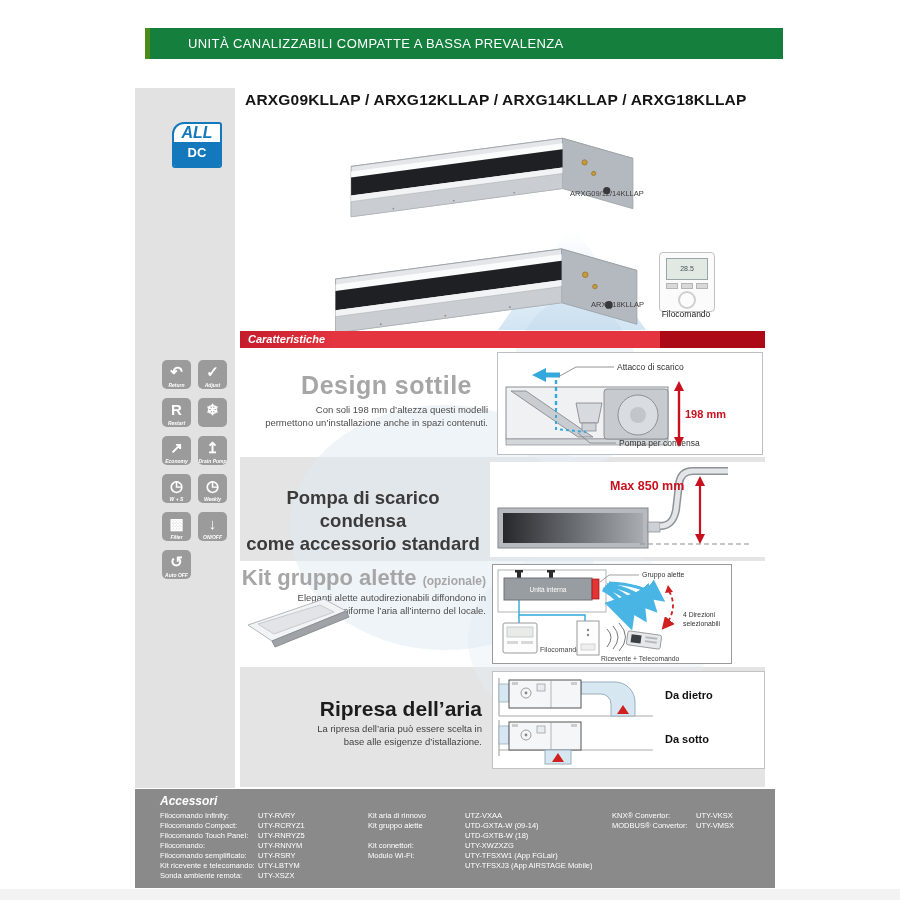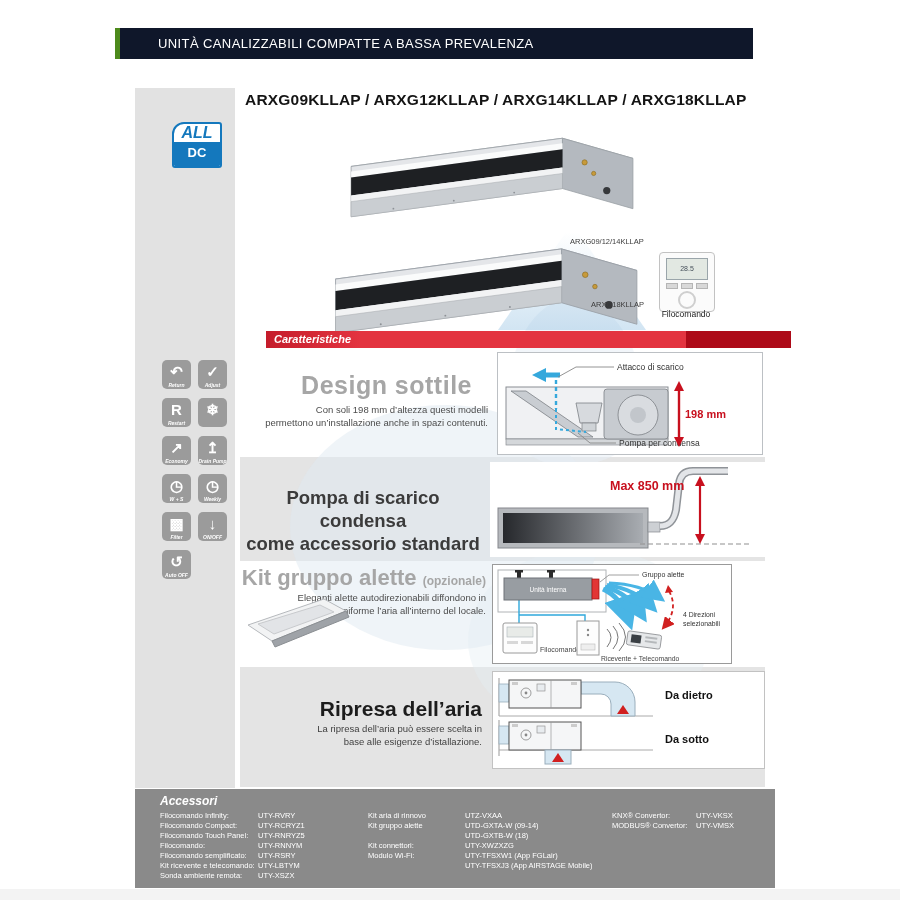--- a/index.html
+++ b/index.html
@@ -1,21 +1,21 @@
 <!DOCTYPE html>
 <html><head>
 <meta charset="utf-8">
 <style>
   html,body{margin:0;padding:0;background:#fff;}
   #page{position:relative;width:900px;height:900px;background:#fff;overflow:hidden;
         font-family:"Liberation Sans",sans-serif;}
   .abs{position:absolute;}
 
   
-  #green-bar{left:115px;top:28px;width:633px;height:31px;background:#0f172a;border-left:5px solid #4d8a1c;z-index:2;}
+  #green-bar{left:145px;top:28px;width:633px;height:31px;background:#15803d;border-left:5px solid #4d8a1c;z-index:2;}
   #green-bar span{display:block;padding-left:38px;line-height:31px;color:#fff;font-size:13px;letter-spacing:.4px;}
   #models-title{left:245px;top:91px;font-size:15.5px;font-weight:bold;color:#141414;letter-spacing:.2px;z-index:2;}
 
   
   #sidebar-bg{left:135px;top:88px;width:100px;height:700px;background:#e2e2e2;z-index:0;}
   #alldc{left:172px;top:122px;width:46px;height:42px;border:2px solid #1478bd;border-radius:12px 3px 3px 3px;
          overflow:hidden;background:#fff;z-index:2;}
   #alldc .t{height:18px;text-align:center;color:#1478bd;font-weight:bold;font-style:italic;font-size:16px;line-height:18px;}
   #alldc .b{height:24px;background:#1478bd;color:#fff;text-align:center;font-weight:bold;font-size:13px;line-height:22px;}
 
@@ -29,34 +29,34 @@
   #wm1{left:290px;top:405px;width:310px;height:245px;background:#dfe9f1;opacity:.5;}
   #wm2{left:505px;top:298px;width:140px;height:168px;background:#e7eff5;border-radius:48% 52% 55% 45%/68% 68% 32% 32%;opacity:.55;}
   #wm3{left:468px;top:548px;width:240px;height:185px;background:#e4edf3;opacity:.4;}
   #beam{left:498px;top:232px;width:148px;height:98px;z-index:1;
         background:linear-gradient(to bottom,rgba(125,180,220,0),rgba(125,180,220,.35));
         clip-path:polygon(46% 0,54% 0,100% 100%,0 100%);}
 
   
   .prod-label{font-size:7.5px;color:#3c3c3c;z-index:2;}
   #unit1{left:333px;top:126px;z-index:2;}
-  #unit1-label{left:570px;top:189px;margin-top:48px;}
+  #unit1-label{left:570px;top:189px;}
   #unit2{left:316px;top:236px;z-index:2;}
   #unit2-label{left:591px;top:300px;}
   #remote{left:659px;top:252px;width:54px;height:58px;background:#fbfbfb;border:1px solid #c2c2c2;border-radius:4px;z-index:2;}
   #remote .lcd{margin:5px auto 0;width:40px;height:20px;background:#e2e8e2;border:1px solid #9aa5aa;
                font-size:7px;color:#46505a;text-align:center;line-height:20px;}
   #remote .keys{display:flex;justify-content:space-between;padding:3px 6px 0;}
   #remote .keys i{display:block;width:10px;height:4px;background:#d8d8d8;border:1px solid #b5b5b5;}
   #remote .dial{margin:2px auto 0;width:14px;height:14px;border:2px solid #cfcfcf;border-radius:50%;}
   #remote-label{left:647px;top:309px;width:78px;text-align:center;font-size:8.5px;color:#222;z-index:2;}
 
   
   #banner{left:240px;top:331px;width:525px;height:17px;z-index:2;
-          background:linear-gradient(90deg,#c51c2b 0%,#e33440 18%,#e33440 80%,#ad0a18 80%,#ad0a18 100%);margin-left:26px;}
+          background:linear-gradient(90deg,#c51c2b 0%,#e33440 18%,#e33440 80%,#ad0a18 80%,#ad0a18 100%);}
   #banner span{display:block;padding-left:8px;line-height:17px;color:#fff;font-weight:bold;font-style:italic;font-size:11px;}
 
   
   #band-pump{left:240px;top:457px;width:525px;height:104px;background:#e4e4e4;z-index:0;}
   #band-intake{left:240px;top:667px;width:525px;height:120px;background:#e4e4e4;z-index:0;}
 
   
   #design-title{left:224px;top:371px;width:248px;text-align:right;font-size:25px;font-weight:bold;color:#a6a6a6;letter-spacing:.5px;z-index:2;}
   #design-body{left:240px;top:403px;width:248px;text-align:right;font-size:9.5px;color:#4c4c4c;line-height:13px;z-index:2;}
   #design-panel{left:497px;top:352px;width:266px;height:103px;background:#fff;border:1px solid #bcc0c4;box-sizing:border-box;z-index:2;}

